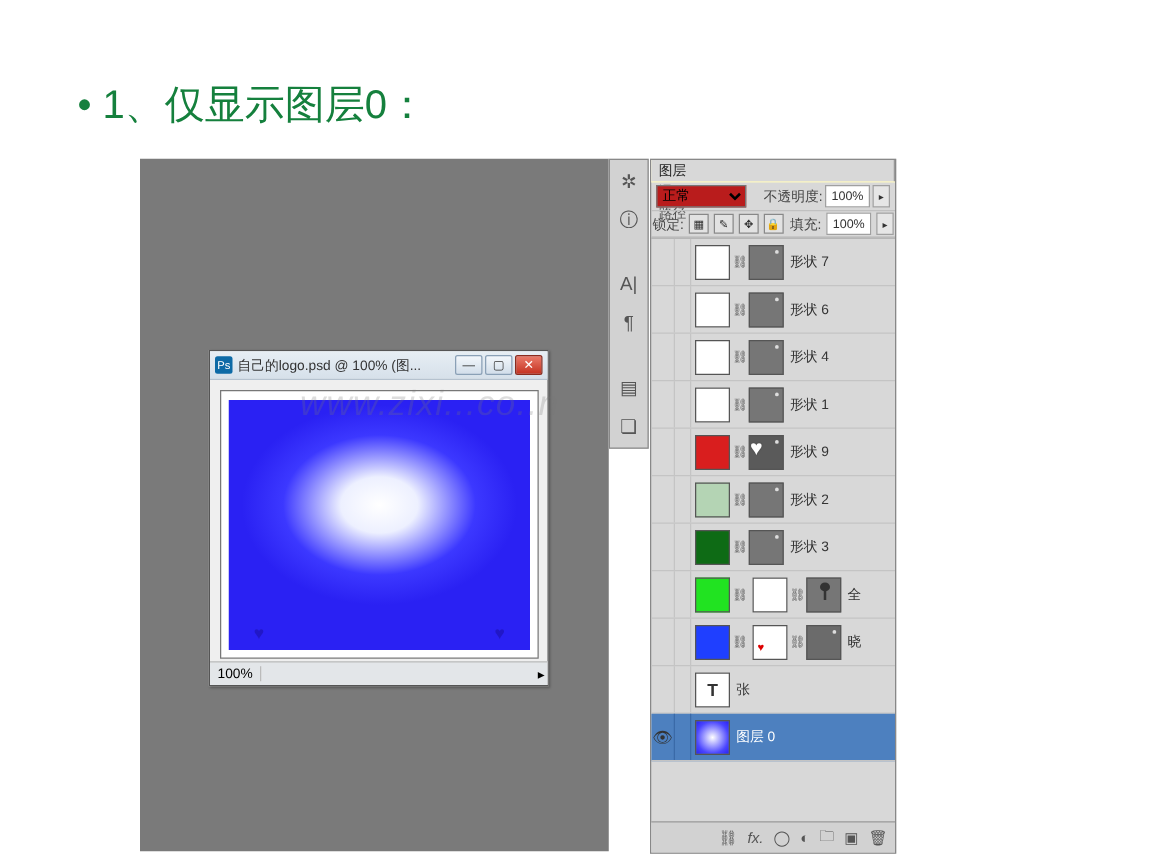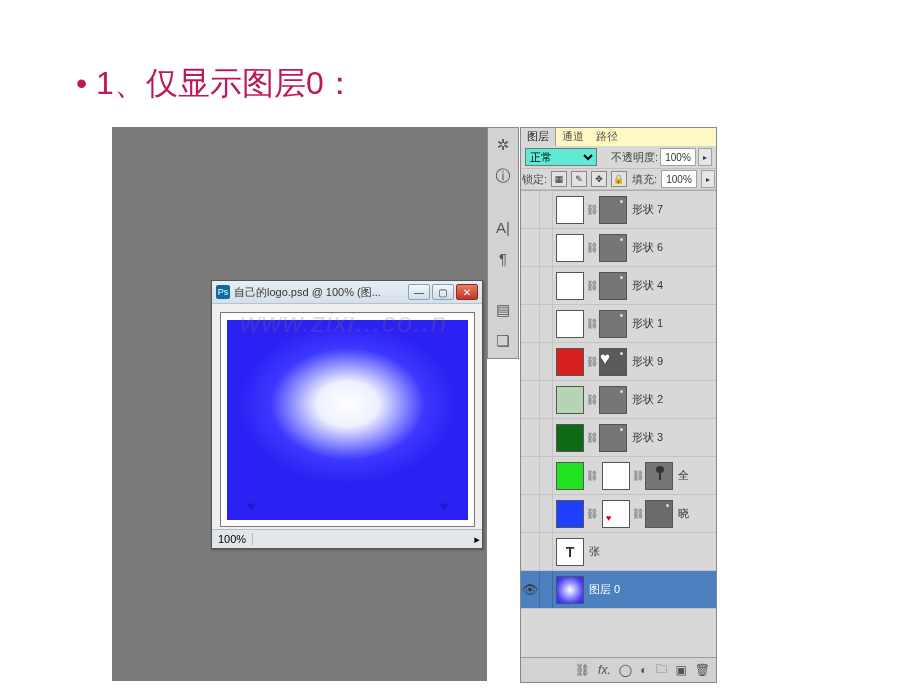--- a/index.html
+++ b/index.html
@@ -7,42 +7,41 @@
   padding: 0;
   background: #fff;
   font-family: "Microsoft YaHei", SimSun, Arial, sans-serif;
   width: 920px;
   height: 690px;
   position: relative;
 }
 .slide-title {
   position: absolute;
   top: 62px;
-  left: 76px;
+  left: 62px;
   font-size: 32px;
-  color: #be185d;
+  color: #15803d;
 }
 .workspace {
   position: absolute;
   top: 127px;
   left: 112px;
   width: 375px;
   height: 554px;
   background: #7a7a7a;
 }
 .doc-window {
   position: absolute;
   top: 280px;
   left: 167px;
   width: 270px;
   height: 267px;
   background: #efefef;
   border: 1px solid #555;
   box-shadow: 1px 1px 2px rgba(0,0,0,.3);
-  margin-left: 44px;
 }
 .doc-titlebar {
   height: 22px;
   background: linear-gradient(#e7eef4,#d6e0ea);
   display: flex;
   align-items: center;
   padding: 0 4px;
   font-size: 11px;
   color: #333;
   border-bottom: 1px solid #b5c2cf;
@@ -144,20 +143,21 @@
   font-size: 12px;
   color: #333;
   display: flex;
   flex-direction: column;
 }
 .panel-tabs {
   display: flex;
   height: 18px;
   font-size: 11px;
   background: #fef9c3;
+  flex-direction: column;
 }
 .panel-tab {
   padding: 1px 6px;
   color: #555;
 }
 .panel-tab.active {
   background: #d8d8d8;
   color: #222;
   border-right: 1px solid #999;
 }
@@ -167,21 +167,21 @@
   height: 22px;
   padding: 0 4px;
   gap: 2px;
   border-bottom: 1px solid #c0c0c0;
 }
 .blend-select {
   width: 72px;
   height: 18px;
   font-size: 11px;
   border: 1px solid #777;
-  background: #5eead4;
+  background: #b91c1c;
 }
 .label-sm { font-size: 11px; color: #444; }
 .pct-field {
   width: 34px; height: 16px;
   border: 1px solid #a0a0a0;
   background: #fff;
   font-size: 10px;
   display: flex; align-items: center; justify-content: center;
 }
 .arrow-btn {

